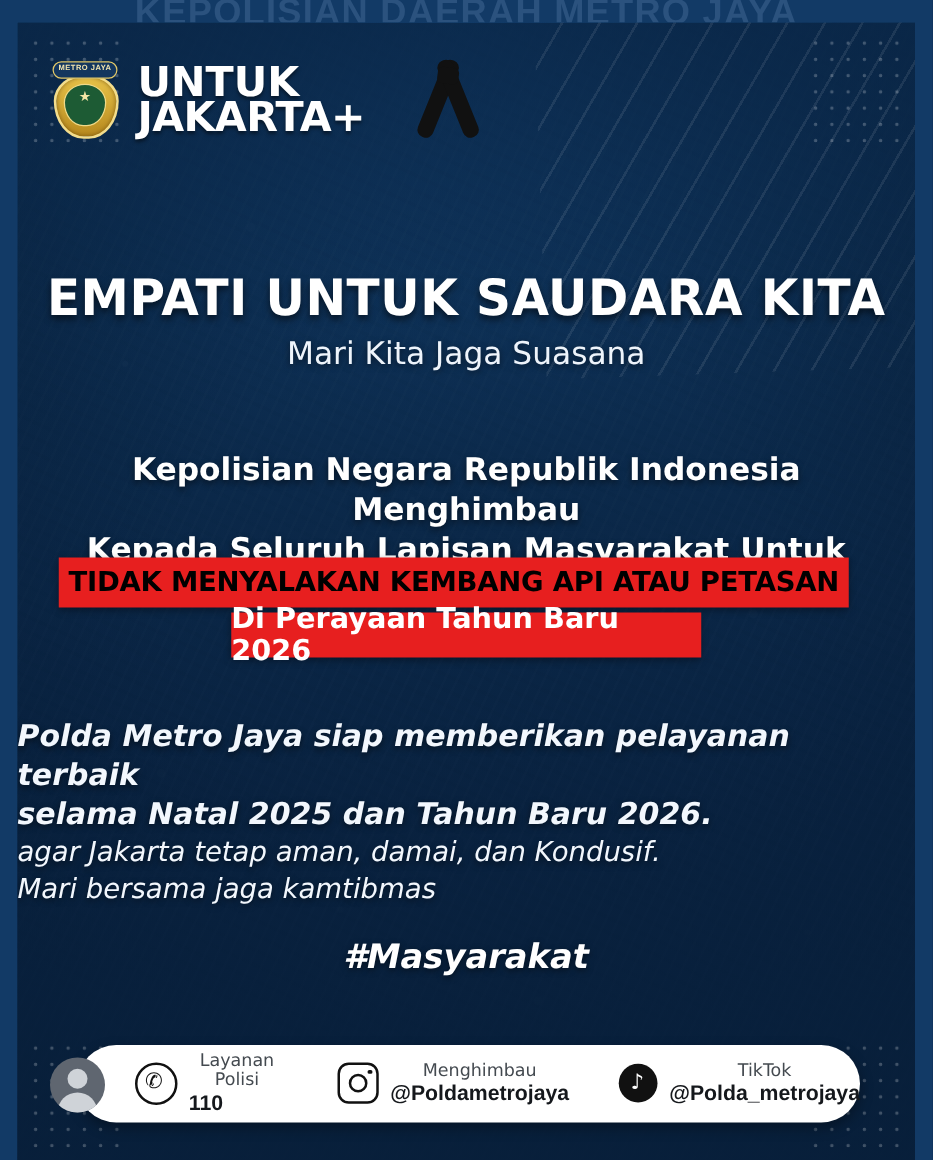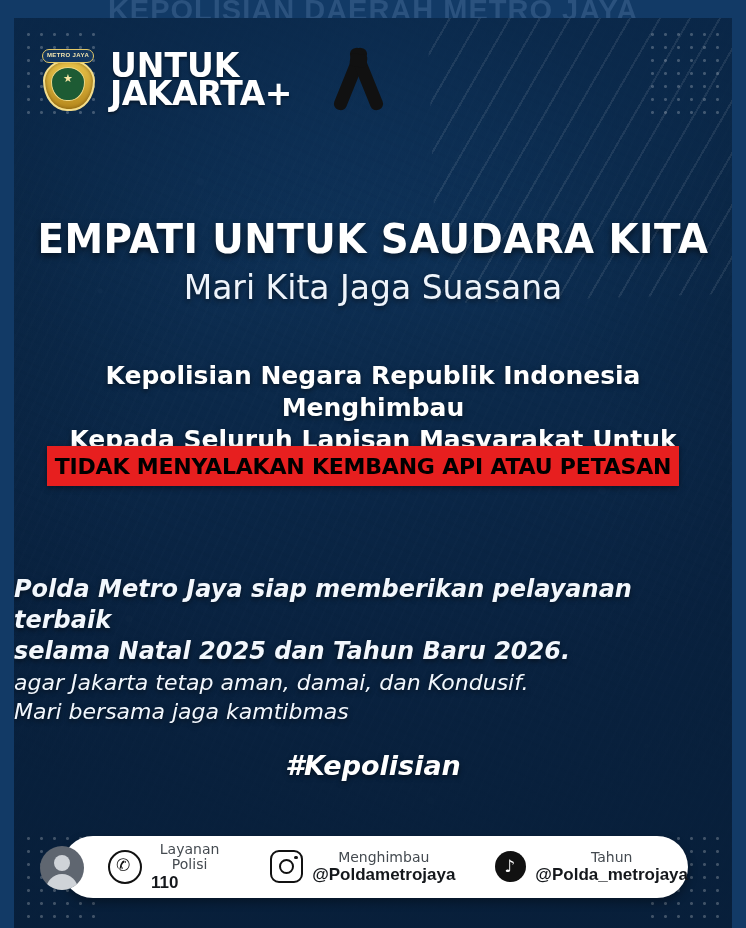--- a/index.html
+++ b/index.html
@@ -214,21 +214,21 @@
     font-size: 40px;
     letter-spacing: 0.5px;
     text-shadow: 0 3px 6px rgba(0,0,0,0.55);
     transform: scaleX(0.97);
   }
   .title-sub {
     position: absolute;
     left: 0; right: 0;
     top: 250px;
     text-align: center;
-    font-size: 33px;
+    font-size: 25px;
     font-weight: normal;
     color: #eef4fb;
     text-shadow: 0 2px 5px rgba(0,0,0,0.5);
     font-family: "DejaVu Sans", sans-serif;
   }
 
   .body-lines {
     position: absolute;
     left: 0; right: 0;
     top: 342px;
@@ -470,29 +470,30 @@
 
       <div class="title-main">EMPATI UNTUK SAUDARA KITA</div>
       <div class="title-sub">Mari Kita Jaga Suasana</div>
 
       <div class="body-lines">
         <div>Kepolisian Negara Republik Indonesia Menghimbau</div>
         <div>Kepada Seluruh Lapisan Masyarakat Untuk</div>
       </div>
 
       <div class="red-bar-1">TIDAK MENYALAKAN KEMBANG API ATAU PETASAN</div>
+      <div class="red-bar-2">Di Perayaan Tahun Baru 2026</div>
 
       <div class="closing">
         <span class="strong">Polda Metro Jaya siap memberikan pelayanan terbaik</span>
         <span class="strong">selama Natal 2025 dan Tahun Baru 2026.</span>
         <span class="light">agar Jakarta tetap aman, damai, dan Kondusif.</span>
         <span class="light">Mari bersama jaga kamtibmas</span>
       </div>
 
-      <div class="hashtag">#Kepolisian</div>
+      <div class="hashtag">#Masyarakat</div>
 
       <div class="contact-bar">
 
         <div class="contact-item ci-1">
           <div class="icon-circle">
               <span class="phone-glyph">✆</span>
             </div>
           <div class="ci-text">
             <span class="ci-label">Layanan Polisi</span>
             <span class="ci-value">110</span>
@@ -508,21 +509,21 @@
             <span class="ci-label">Menghimbau</span>
             <span class="ci-value">@Poldametrojaya</span>
           </div>
         </div>
 
         <div class="contact-item ci-3">
           <div class="tt-circle">
               <span class="tt-note">♪</span>
             </div>
           <div class="ci-text">
-            <span class="ci-label">Tahun</span>
+            <span class="ci-label">TikTok</span>
             <span class="ci-value">@Polda_metrojaya</span>
           </div>
         </div>
 
       </div>
 
     </div>
   </div>
 
   <div class="avatar">

